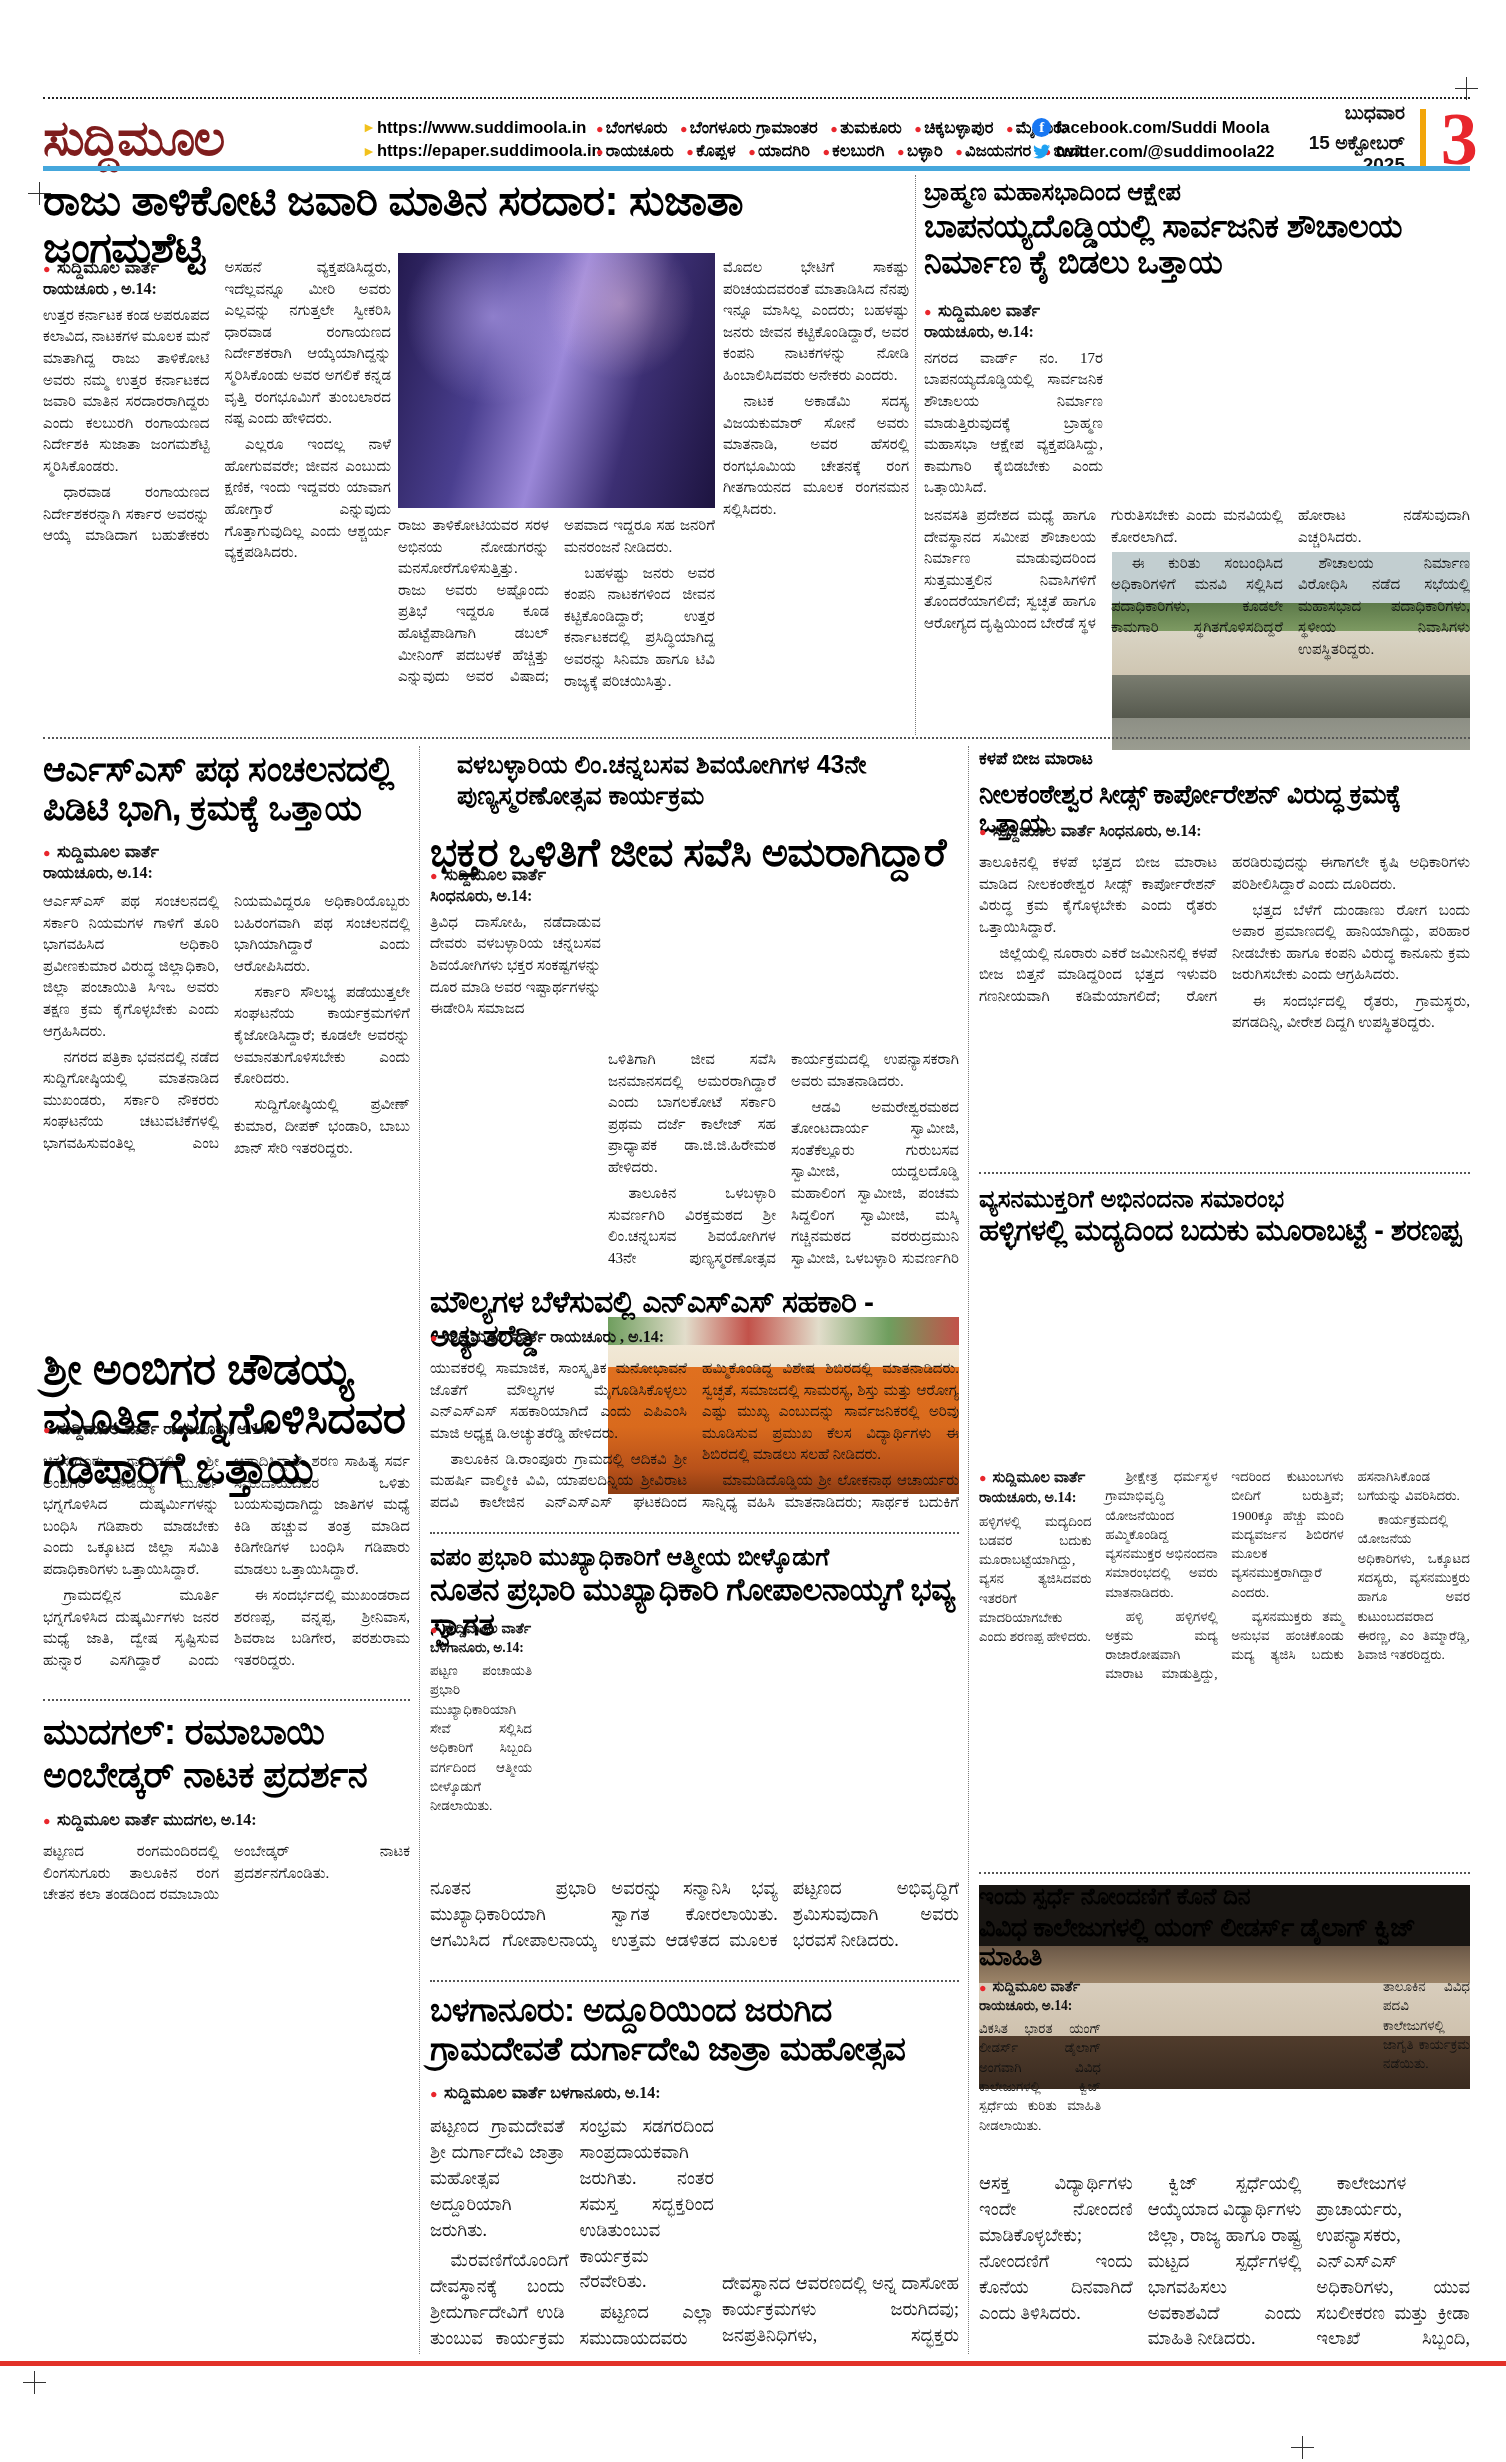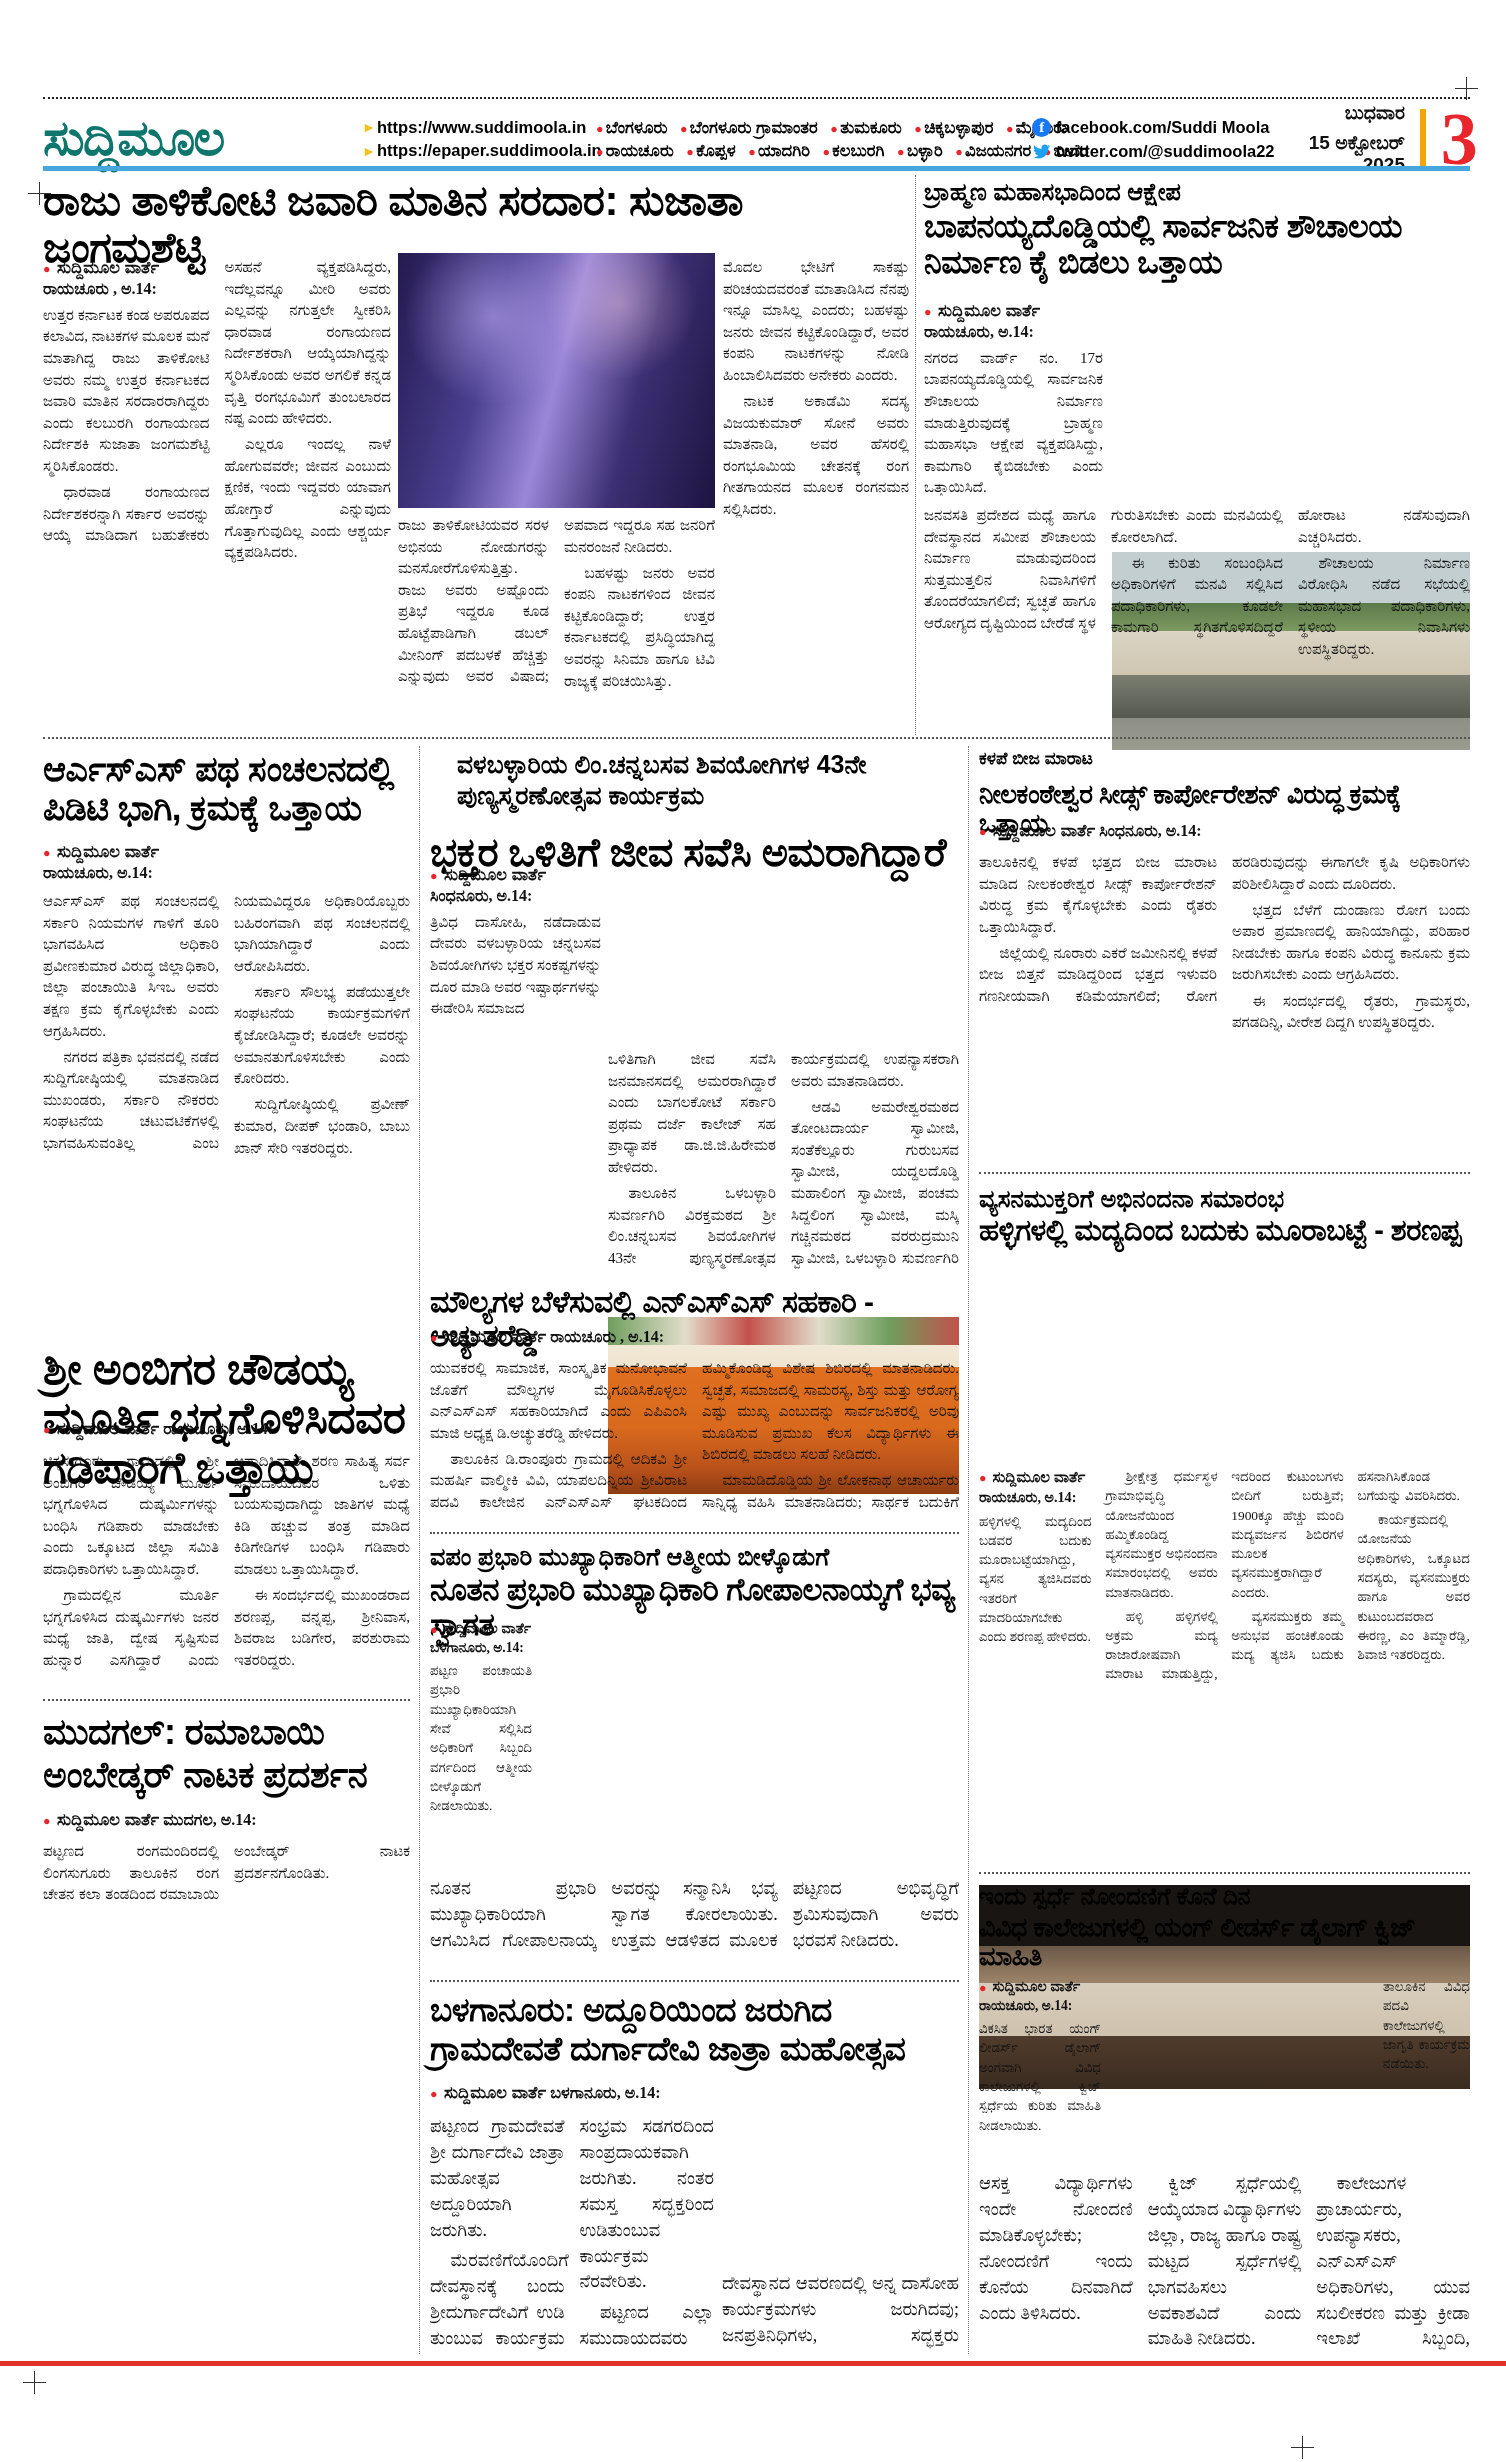--- a/index.html
+++ b/index.html
@@ -9,21 +9,21 @@
 
   
   .crop{width:23px;height:23px;}
   .crop:before,.crop:after{content:"";position:absolute;background:#333;}
   .crop:before{left:0;top:10.8px;width:23px;height:1.1px;}
   .crop:after{left:10.8px;top:0;width:1.1px;height:23px;}
 
   
   .masthead{display:flex;align-items:center;gap:15px;border-top:2.8px dotted #222;padding-top:5.7px;}
   .logo{font-family:"Liberation Sans",sans-serif;font-weight:bold;font-size:49px;
-        color:#0f766e;letter-spacing:-1.7px;line-height:1.05;width:307px;flex:none;}
+        color:#7f1d1d;letter-spacing:-1.7px;line-height:1.05;width:307px;flex:none;}
   .mh-col{display:flex;flex-direction:column;justify-content:center;gap:4.5px;}
   .mh-line{font-family:"Liberation Sans",sans-serif;font-weight:bold;font-size:16.5px;
            color:#000;white-space:nowrap;display:flex;align-items:center;gap:4.5px;}
   .url-bullet{color:#f2c11c;font-size:15px;}
   .ed-item{margin-right:8px;white-space:nowrap;}
   .red-dot{color:#e8262c;font-size:12.5px;margin-right:2.3px;vertical-align:middle;}
   .fb-badge{display:inline-flex;align-items:center;justify-content:center;width:19.3px;height:19.3px;
             border-radius:50%;background:#1877f2;color:#fff;font-family:"Liberation Serif",serif;
             font-weight:bold;font-size:15px;flex:none;}
   .tw-badge{width:19.3px;height:17px;flex:none;}

